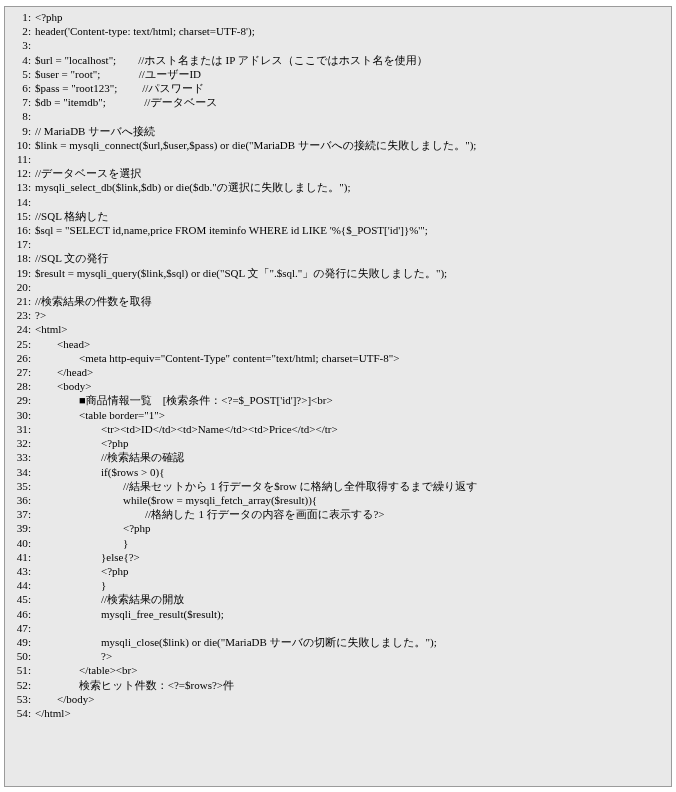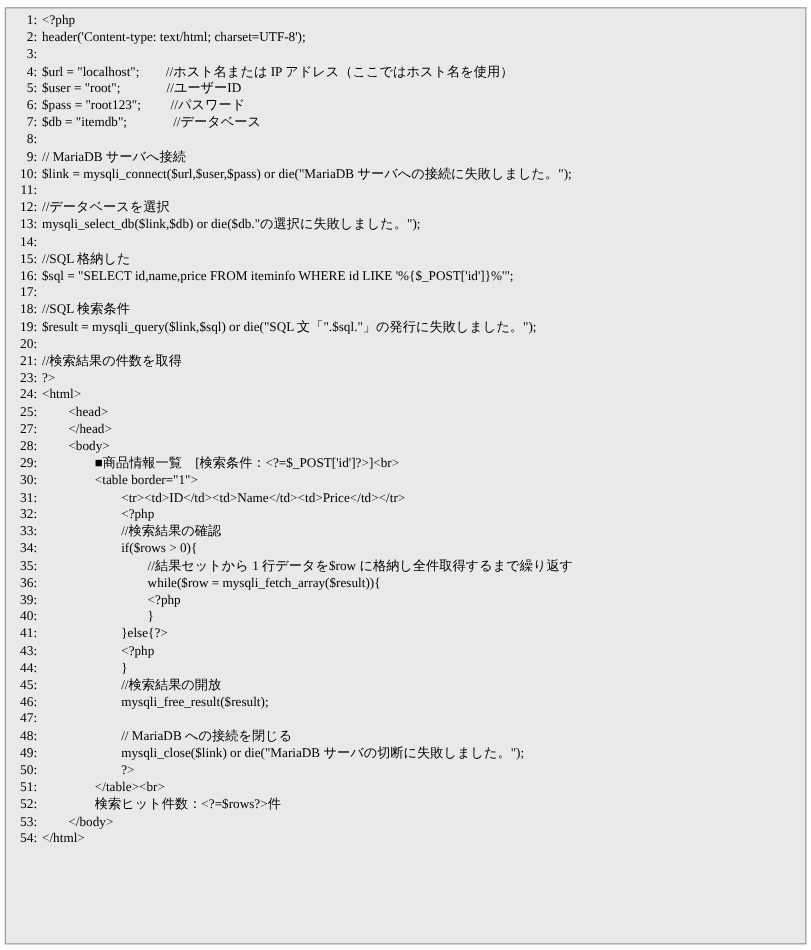--- a/index.html
+++ b/index.html
@@ -69,46 +69,47 @@
       <div class="code-line"><span class="line-number">8:</span><span class="line-code"></span></div>
       <div class="code-line"><span class="line-number">9:</span><span class="line-code">// MariaDB サーバへ接続</span></div>
       <div class="code-line"><span class="line-number">10:</span><span class="line-code">$link = mysqli_connect($url,$user,$pass) or die("MariaDB サーバへの接続に失敗しました。");</span></div>
       <div class="code-line"><span class="line-number">11:</span><span class="line-code"></span></div>
       <div class="code-line"><span class="line-number">12:</span><span class="line-code">//データベースを選択</span></div>
       <div class="code-line"><span class="line-number">13:</span><span class="line-code">mysqli_select_db($link,$db) or die($db."の選択に失敗しました。");</span></div>
       <div class="code-line"><span class="line-number">14:</span><span class="line-code"></span></div>
       <div class="code-line"><span class="line-number">15:</span><span class="line-code">//SQL 格納した</span></div>
       <div class="code-line"><span class="line-number">16:</span><span class="line-code">$sql = "SELECT id,name,price FROM iteminfo WHERE id LIKE '%{$_POST['id']}%'";</span></div>
       <div class="code-line"><span class="line-number">17:</span><span class="line-code"></span></div>
-      <div class="code-line"><span class="line-number">18:</span><span class="line-code">//SQL 検索条件</span></div>
+      <div class="code-line"><span class="line-number">18:</span><span class="line-code">//SQL 文の発行</span></div>
       <div class="code-line"><span class="line-number">19:</span><span class="line-code">$result = mysqli_query($link,$sql) or die("SQL 文「".$sql."」の発行に失敗しました。");</span></div>
       <div class="code-line"><span class="line-number">20:</span><span class="line-code"></span></div>
       <div class="code-line"><span class="line-number">21:</span><span class="line-code">//検索結果の件数を取得</span></div>
       <div class="code-line"><span class="line-number">23:</span><span class="line-code">?&gt;</span></div>
       <div class="code-line"><span class="line-number">24:</span><span class="line-code">&lt;html&gt;</span></div>
       <div class="code-line"><span class="line-number">25:</span><span class="line-code">        &lt;head&gt;</span></div>
+      <div class="code-line"><span class="line-number">26:</span><span class="line-code">                &lt;meta http-equiv="Content-Type" content="text/html; charset=UTF-8"&gt;</span></div>
       <div class="code-line"><span class="line-number">27:</span><span class="line-code">        &lt;/head&gt;</span></div>
       <div class="code-line"><span class="line-number">28:</span><span class="line-code">        &lt;body&gt;</span></div>
       <div class="code-line"><span class="line-number">29:</span><span class="line-code">                ■商品情報一覧　[検索条件：&lt;?=$_POST['id']?&gt;]&lt;br&gt;</span></div>
       <div class="code-line"><span class="line-number">30:</span><span class="line-code">                &lt;table border="1"&gt;</span></div>
       <div class="code-line"><span class="line-number">31:</span><span class="line-code">                        &lt;tr&gt;&lt;td&gt;ID&lt;/td&gt;&lt;td&gt;Name&lt;/td&gt;&lt;td&gt;Price&lt;/td&gt;&lt;/tr&gt;</span></div>
       <div class="code-line"><span class="line-number">32:</span><span class="line-code">                        &lt;?php</span></div>
       <div class="code-line"><span class="line-number">33:</span><span class="line-code">                        //検索結果の確認</span></div>
       <div class="code-line"><span class="line-number">34:</span><span class="line-code">                        if($rows &gt; 0){</span></div>
       <div class="code-line"><span class="line-number">35:</span><span class="line-code">                                //結果セットから 1 行データを$row に格納し全件取得するまで繰り返す</span></div>
       <div class="code-line"><span class="line-number">36:</span><span class="line-code">                                while($row = mysqli_fetch_array($result)){</span></div>
+      <div class="code-line"><span class="line-number">37:</span><span class="line-code">                                        //格納した 1 行データの内容を画面に表示する?&gt;</span></div>
       <div class="code-line"><span class="line-number">39:</span><span class="line-code">                                &lt;?php</span></div>
       <div class="code-line"><span class="line-number">40:</span><span class="line-code">                                }</span></div>
       <div class="code-line"><span class="line-number">41:</span><span class="line-code">                        }else{?&gt;</span></div>
       <div class="code-line"><span class="line-number">43:</span><span class="line-code">                        &lt;?php</span></div>
       <div class="code-line"><span class="line-number">44:</span><span class="line-code">                        }</span></div>
       <div class="code-line"><span class="line-number">45:</span><span class="line-code">                        //検索結果の開放</span></div>
       <div class="code-line"><span class="line-number">46:</span><span class="line-code">                        mysqli_free_result($result);</span></div>
       <div class="code-line"><span class="line-number">47:</span><span class="line-code"></span></div>
-      <div class="code-line"><span class="line-number">48:</span><span class="line-code">                        // MariaDB への接続を閉じる</span></div>
       <div class="code-line"><span class="line-number">49:</span><span class="line-code">                        mysqli_close($link) or die("MariaDB サーバの切断に失敗しました。");</span></div>
       <div class="code-line"><span class="line-number">50:</span><span class="line-code">                        ?&gt;</span></div>
       <div class="code-line"><span class="line-number">51:</span><span class="line-code">                &lt;/table&gt;&lt;br&gt;</span></div>
       <div class="code-line"><span class="line-number">52:</span><span class="line-code">                検索ヒット件数：&lt;?=$rows?&gt;件</span></div>
       <div class="code-line"><span class="line-number">53:</span><span class="line-code">        &lt;/body&gt;</span></div>
       <div class="code-line"><span class="line-number">54:</span><span class="line-code">&lt;/html&gt;</span></div>
     </div>
 </div>
 
 </body></html>

